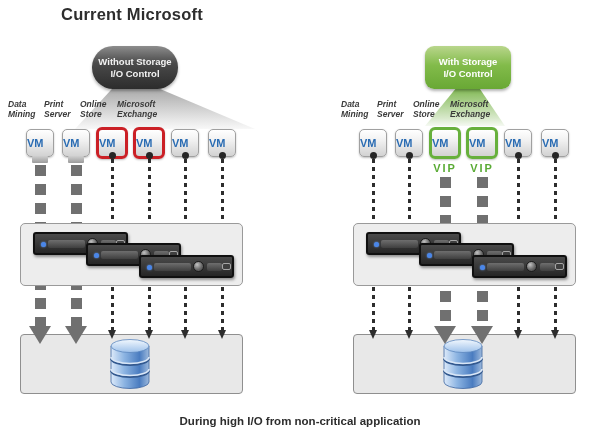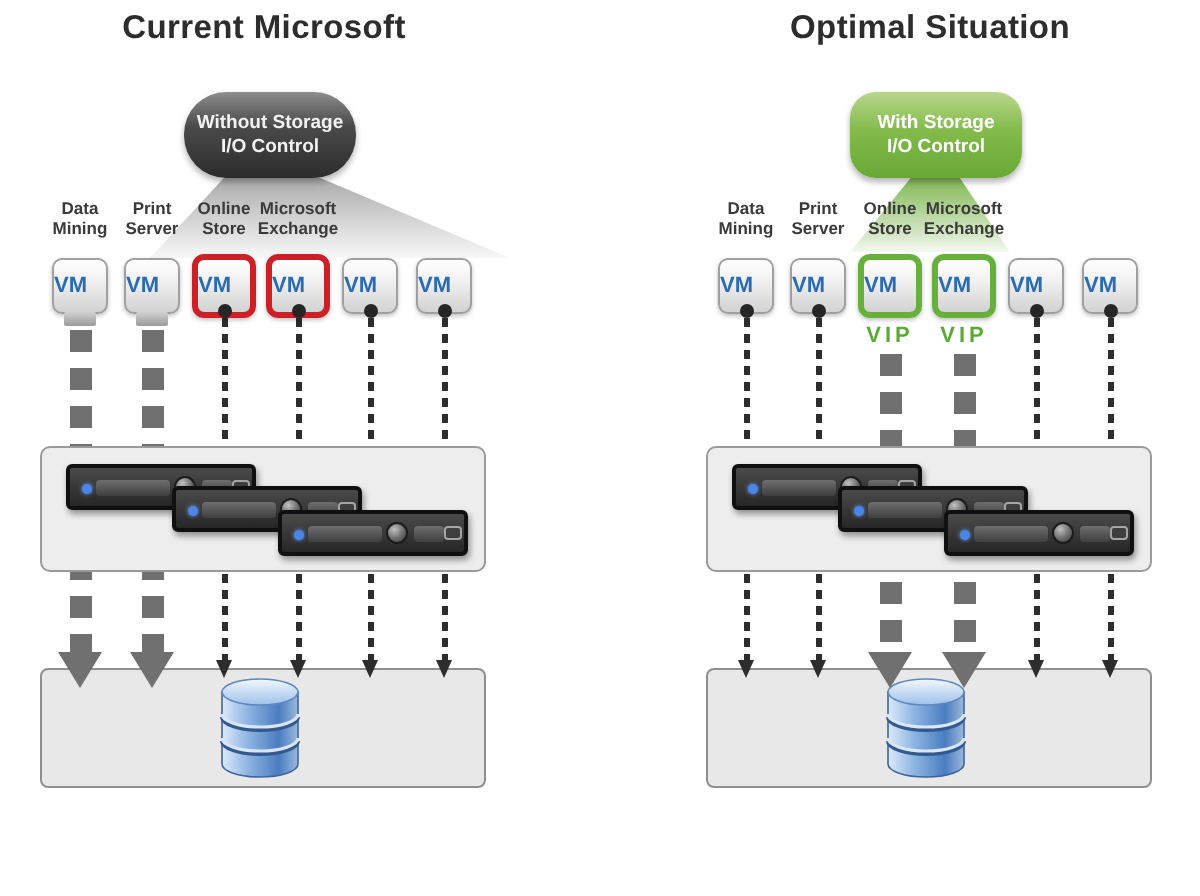--- a/index.html
+++ b/index.html
@@ -10,28 +10,28 @@
   #panel-optimal { left:351px; }
 
   .title { position:absolute; left:2px; top:5px; width:224px; text-align:center;
            font-size:16.5px; font-weight:bold; color:#2d2d2d; letter-spacing:.2px; }
 
   .badge { position:absolute; width:86px; height:43px; border-radius:9px; z-index:2;
            display:flex; flex-direction:column; justify-content:center; text-align:center;
            color:#f2f2f2; font-size:9.5px; font-weight:bold; line-height:11.5px;
            box-shadow:0 2px 3px rgba(0,0,0,.3); }
   .badge.dark  { background:linear-gradient(to bottom,#8d8d8d,#4a4a4a 40%,#2c2c2c);border-radius:21px; }
-  .badge.green { background:linear-gradient(to bottom,#b9d68c,#82bb4a 45%,#69a835); color:#fff;border-radius:13px; }
+  .badge.green { background:linear-gradient(to bottom,#b9d68c,#82bb4a 45%,#69a835); color:#fff; }
 
   .funnel { position:absolute; z-index:0; }
   .funnel.gray  { background:linear-gradient(to bottom,#a8a8a8,#e9e9e9 80%,#f8f8f8); }
   .funnel.green { background:linear-gradient(to bottom,#7db64e,#d8e9cb 80%,#f5f9f2); }
 
-  .app-label { position:absolute; width:64px; text-align:center; font-size:8.5px;
-               font-weight:bold; color:#3a3a3a; line-height:9.5px; z-index:2; }
+  .app-label { position:absolute; width:64px; text-align:left; font-size:8.5px;
+               font-weight:bold; color:#3a3a3a; line-height:9.5px; z-index:2;font-style:italic; }
 
   .vm { position:absolute; width:28px; height:28px; border:1px solid #a0a0a0; border-radius:5px;
         background:linear-gradient(to bottom,#ffffff,#f1f1f1 40%,#d2d2d2);
         box-shadow:0 1px 2px rgba(0,0,0,.25); display:flex; align-items:center; justify-content:flex-start;
         font-size:11px; font-weight:bold; color:#2a6cb3; z-index:2; }
   .vm.hl { width:32px; height:32px; border-width:3px; border-radius:6px; }
   .vm.crit { border-color:#cb2026; }
   .vm.vip  { border-color:#67b03c; }
 
   .stand { position:absolute; width:16px; height:7px; border-radius:1px; z-index:2;
@@ -188,21 +188,20 @@
         <path d="M2 21.5 A19 6.5 0 0 0 40 21.5" fill="none" stroke="#33598f" stroke-width="2"></path>
         <path d="M2 20 A19 6.5 0 0 0 40 20" fill="none" stroke="#d9e6f6" stroke-width="1.6"></path>
         <path d="M2 33.5 A19 6.5 0 0 0 40 33.5" fill="none" stroke="#33598f" stroke-width="2"></path>
         <path d="M2 32 A19 6.5 0 0 0 40 32" fill="none" stroke="#d9e6f6" stroke-width="1.6"></path>
         <ellipse cx="21" cy="9" rx="19" ry="6.5" fill="url(#dbt0)" stroke="#5d88bf" stroke-width="0.8"></ellipse>
       </svg>
     </div>
   </div>
 
   <div class="panel" id="panel-optimal">
-    <div class="title">Optimal Situation</div>
 
     <div class="funnel green" style="left:74px;top:87px;width:80px;height:39px;clip-path:polygon(40% 0,67% 0,100% 100%,0 100%);"></div>
 
     <div class="badge green" style="left:74px;top:46px;">
       <span>With Storage</span>
       <span>I/O Control</span>
     </div>
 
     <div class="app-label" style="left:-10px;top:100px;">
       <div>Data</div>
@@ -303,13 +302,14 @@
         <path d="M2 9 L2 45 A19 6.5 0 0 0 40 45 L40 9 Z" fill="url(#dbb1)" stroke="#3c64a0" stroke-width="0.8"></path>
         <path d="M2 21.5 A19 6.5 0 0 0 40 21.5" fill="none" stroke="#33598f" stroke-width="2"></path>
         <path d="M2 20 A19 6.5 0 0 0 40 20" fill="none" stroke="#d9e6f6" stroke-width="1.6"></path>
         <path d="M2 33.5 A19 6.5 0 0 0 40 33.5" fill="none" stroke="#33598f" stroke-width="2"></path>
         <path d="M2 32 A19 6.5 0 0 0 40 32" fill="none" stroke="#d9e6f6" stroke-width="1.6"></path>
         <ellipse cx="21" cy="9" rx="19" ry="6.5" fill="url(#dbt1)" stroke="#5d88bf" stroke-width="0.8"></ellipse>
       </svg>
     </div>
   </div>
 
+  <div class="caption">During high I/O from non-critical application</div>
 </div>
 
 </body></html>

